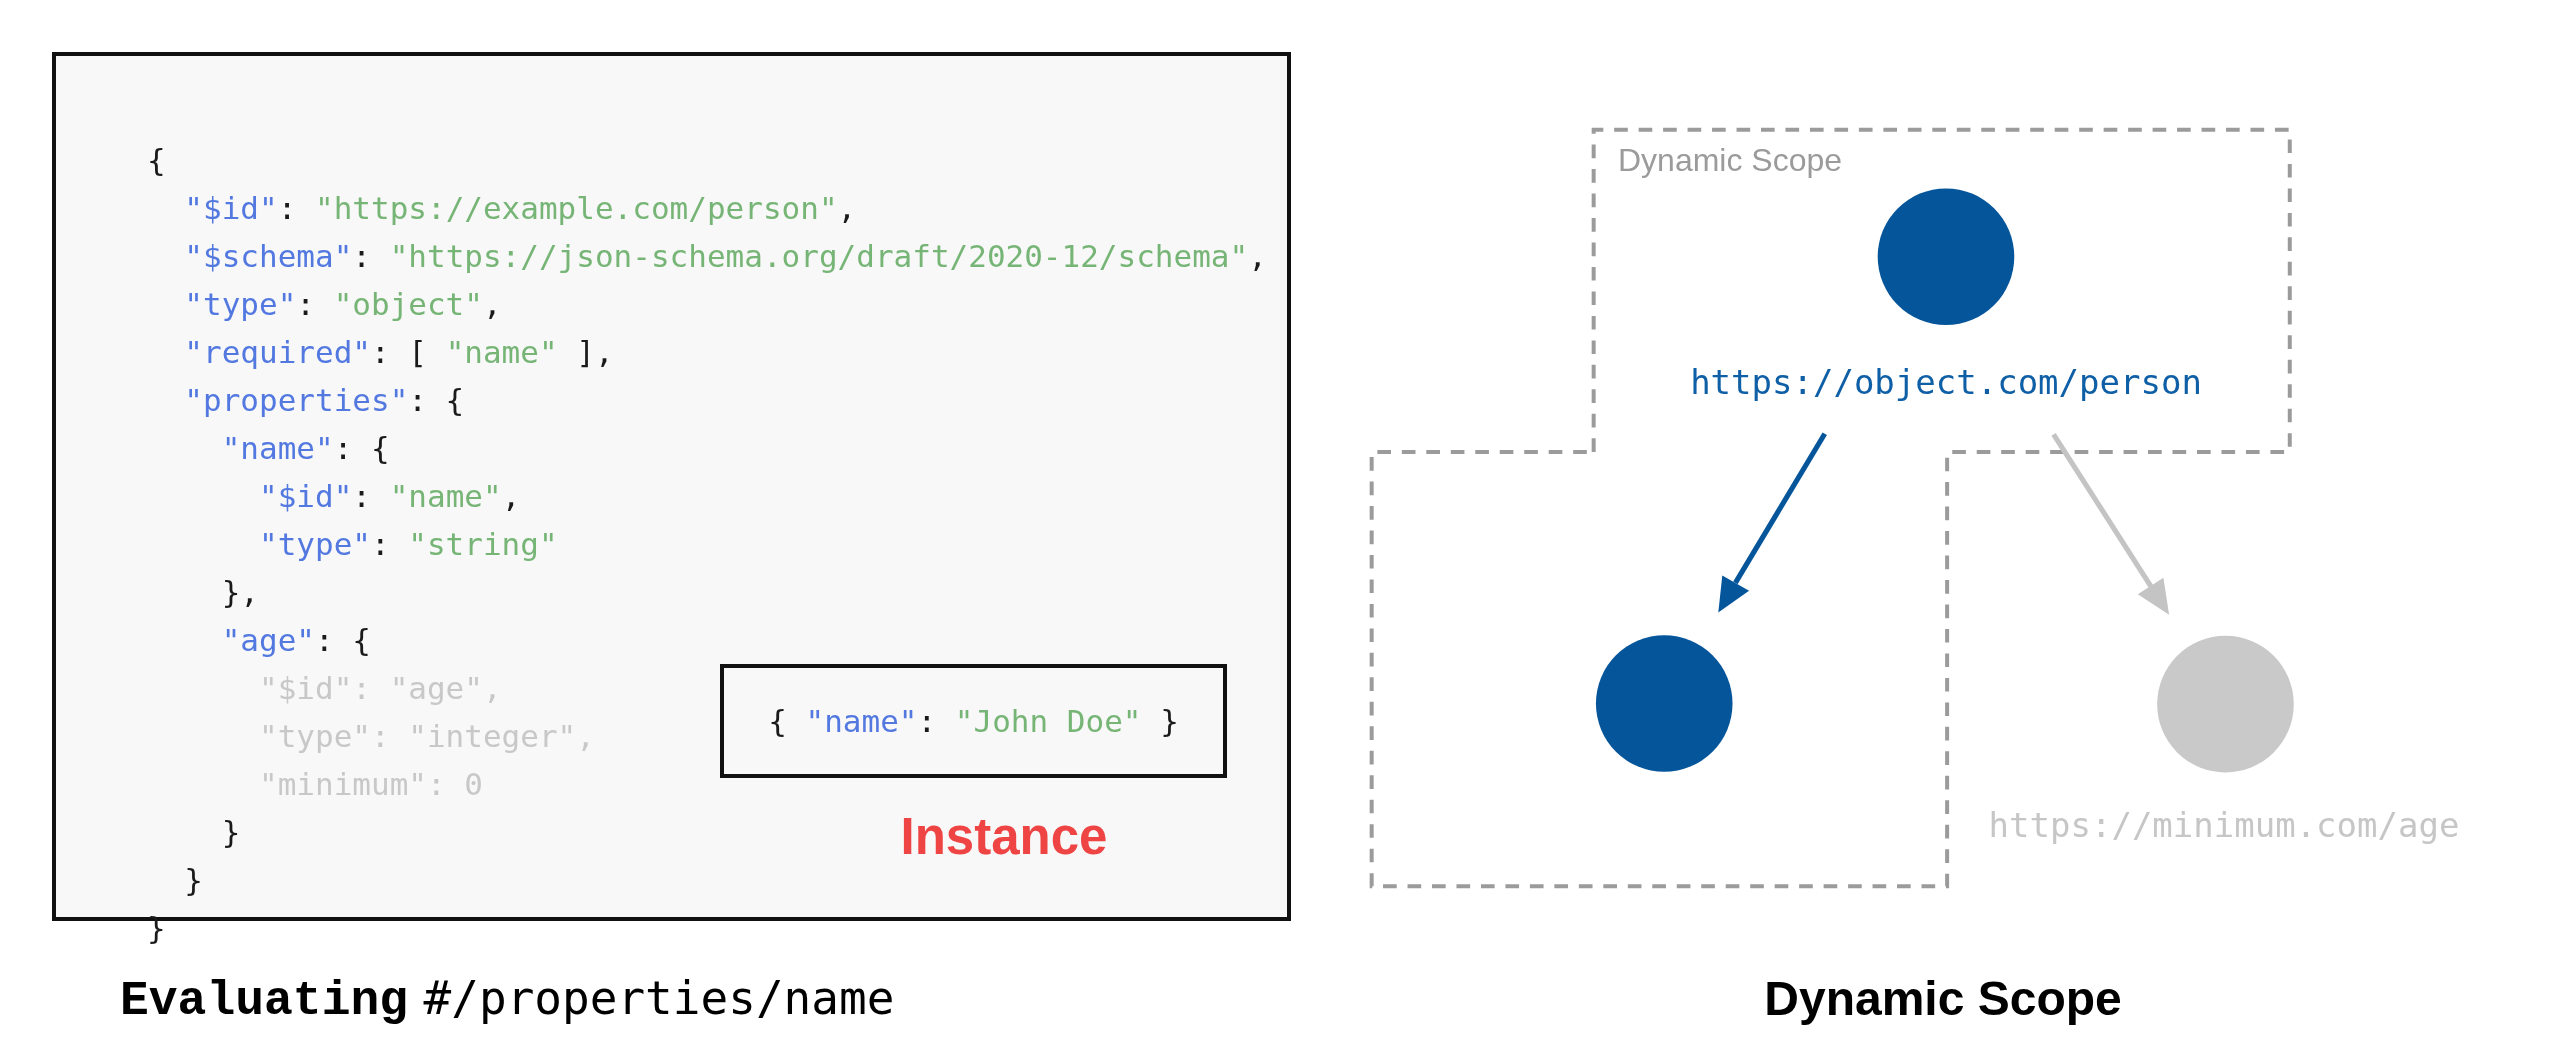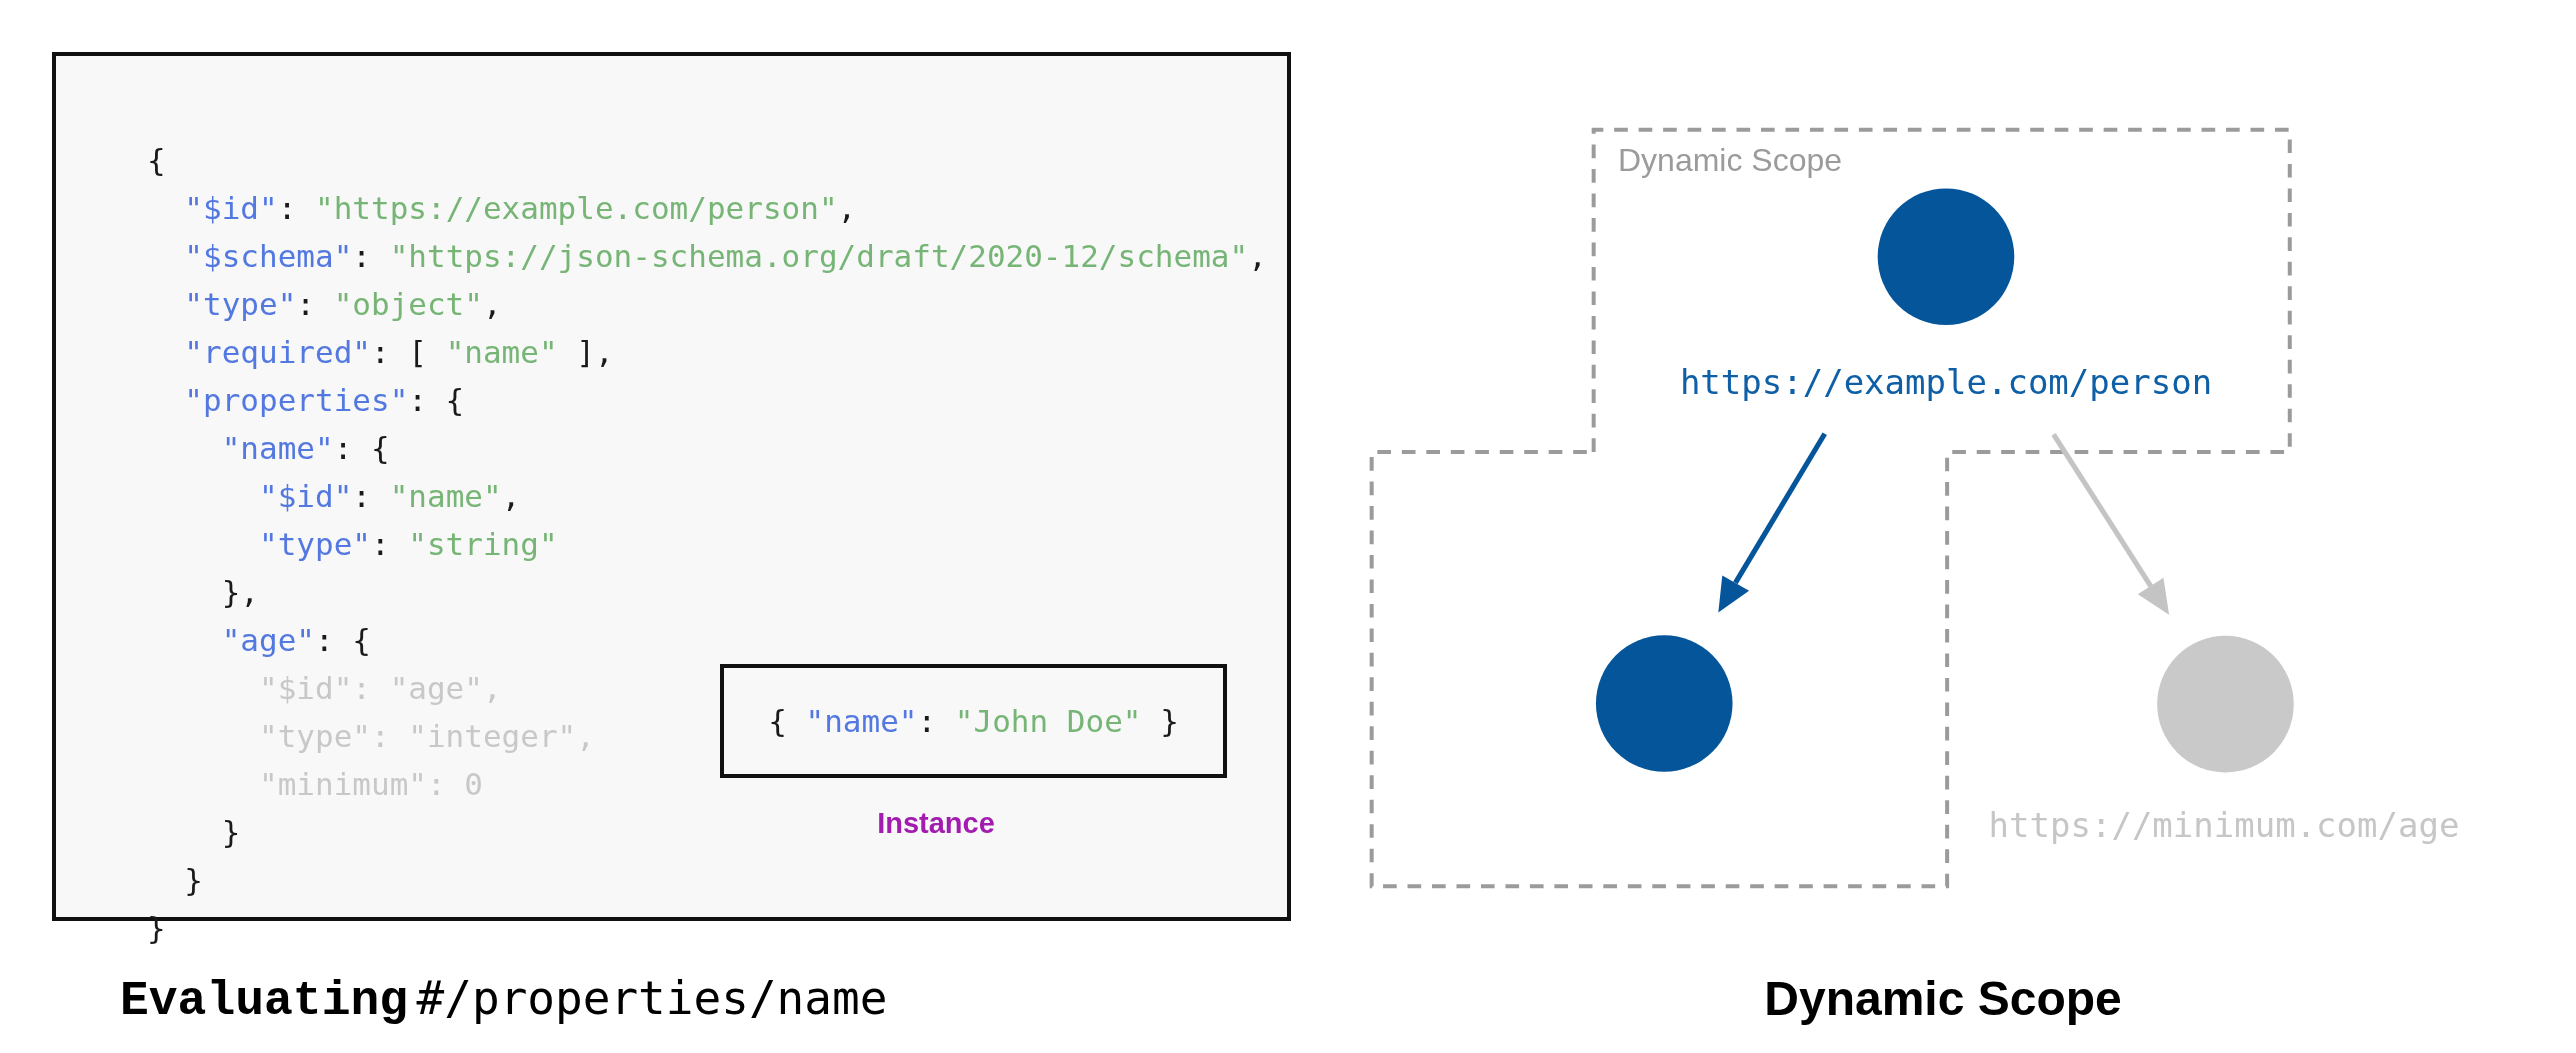--- a/index.html
+++ b/index.html
@@ -13,26 +13,26 @@
             font-family:"DejaVu Sans Mono",monospace;font-size:31px;line-height:48px;
             white-space:pre;}
   .tk-p{color:#1a1a1a;}
   .tk-k{color:#5379e1;}
   .tk-s{color:#76b576;}
   .tk-g{color:#c8c8c8;}
 
   .instance-box{position:absolute;left:720px;top:664px;width:499px;height:106px;
                 border:4.6px solid #111111;display:flex;align-items:center;justify-content:center;}
   .instance-pre{margin:0;font-family:"DejaVu Sans Mono",monospace;font-size:31px;white-space:pre;}
-  .instance-caption{position:absolute;left:936px;top:807px;transform:translateX(-50%);
-                    font-weight:bold;font-size:29px;color:#a21caf;white-space:nowrap;}
+  .instance-caption{position:absolute;left:1004px;top:807px;transform:translateX(-50%);
+                    font-weight:bold;font-size:51px;color:#ef4444;white-space:nowrap;}
 
   .caption-left{position:absolute;left:120px;top:971px;white-space:nowrap;color:#000000;}
   .caption-left .cap-bold{font-weight:bold;font-size:48px;font-family:Liberation Mono, monospace;}
-  .caption-left .cap-mono{font-family:"DejaVu Sans Mono",monospace;font-size:46px;margin-left:6px;}
+  .caption-left .cap-mono{font-family:"DejaVu Sans Mono",monospace;font-size:46px;margin-left:13px;}
 
   
   .svg-layer{position:absolute;left:0;top:0;width:2576px;height:1053px;}
   .scope-label{position:absolute;left:1618px;top:142px;font-size:32px;color:#9b9b9b;white-space:nowrap;}
   .node-url{position:absolute;transform:translateX(-50%);
             font-family:"DejaVu Sans Mono",monospace;font-size:34px;line-height:36px;white-space:nowrap;}
   .url-person{left:1946px;top:364px;color:#0e5fa6;}
   .url-name{left:1663px;top:811px;color:#0e5fa6;}
   .url-age{left:2224px;top:807px;color:#c6c6c6;}
   .caption-right{position:absolute;left:1943px;top:971px;transform:translateX(-50%);
@@ -82,19 +82,19 @@
 
     <line x1="3205" y1="762" x2="3048" y2="1024" stroke-width="9" stroke="#05559b"></line>
     <polygon points="3018,1076 3072,1038 3025,1011" fill="#05559b"></polygon>
 
     <line x1="3607" y1="763" x2="3778" y2="1030" stroke-width="9" stroke="#c4c4c4"></line>
     <polygon points="3810,1080 3755,1044 3800,1015" fill="#c4c4c4"></polygon>
   </svg>
 
   <div class="scope-label">Dynamic Scope</div>
 
-  <div class="node-url url-person">https://example.com/person</div>
+  <div class="node-url url-person">https://object.com/person</div>
   <div class="node-url url-age">https://minimum.com/age</div>
 
   <div class="caption-right">Dynamic Scope</div>
 
 </div>
 
 
 </body></html>

